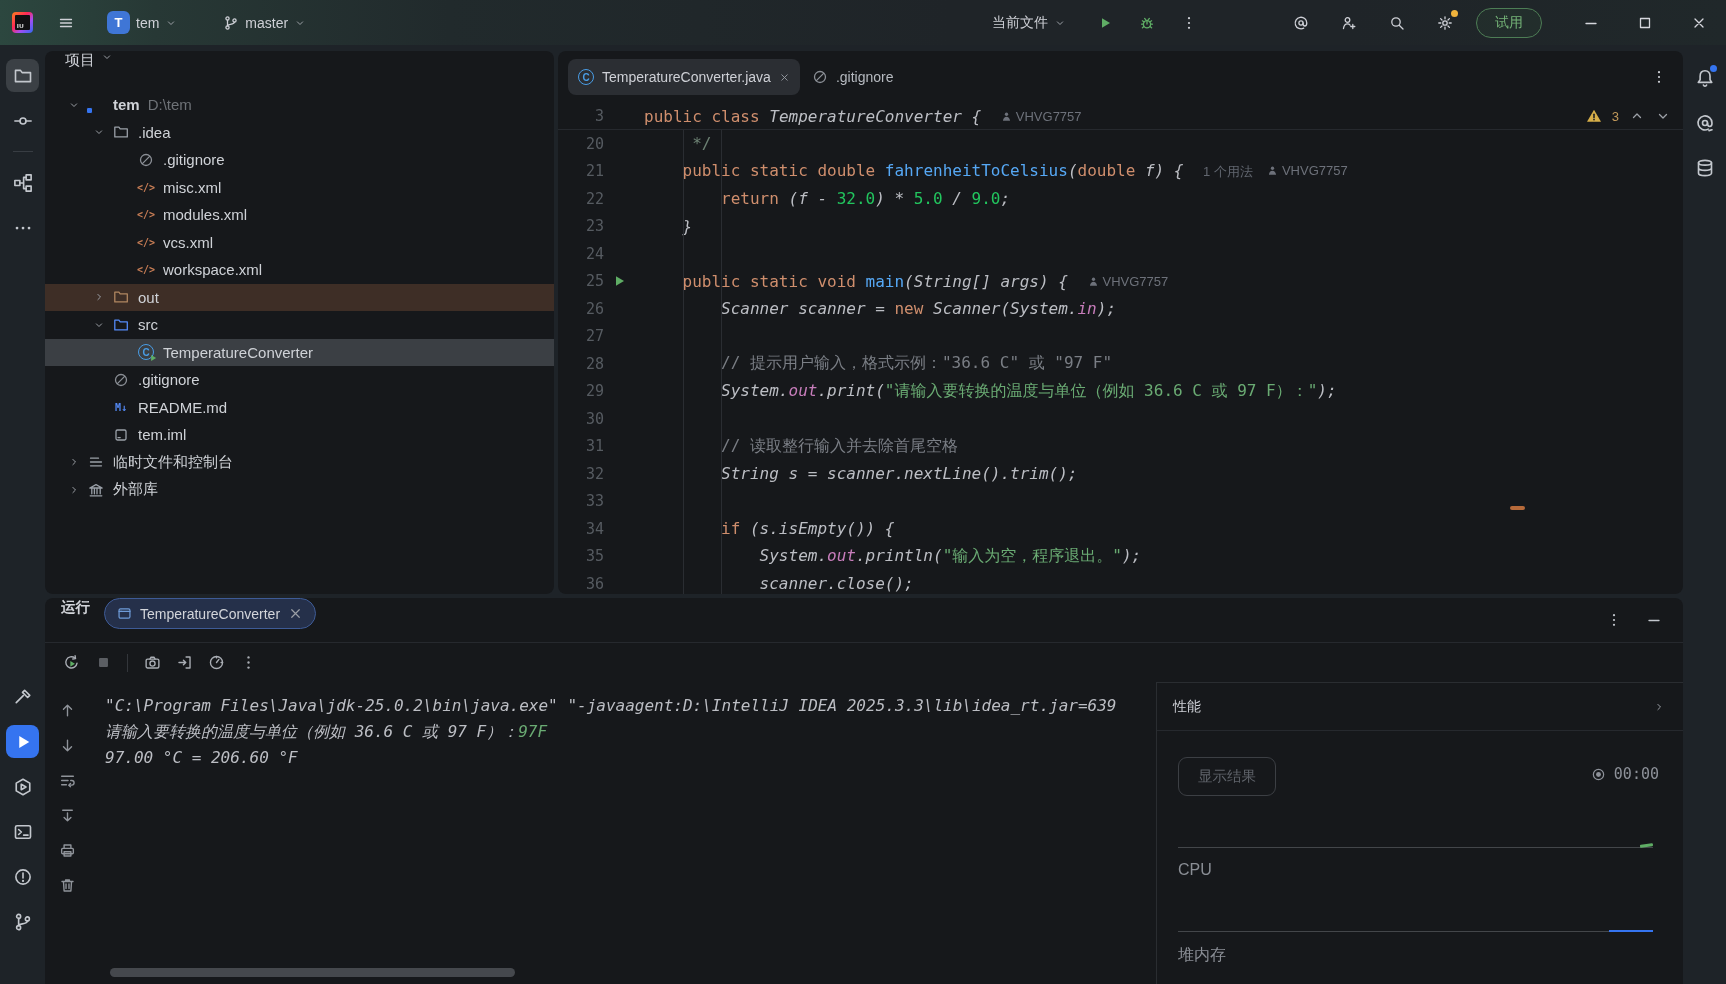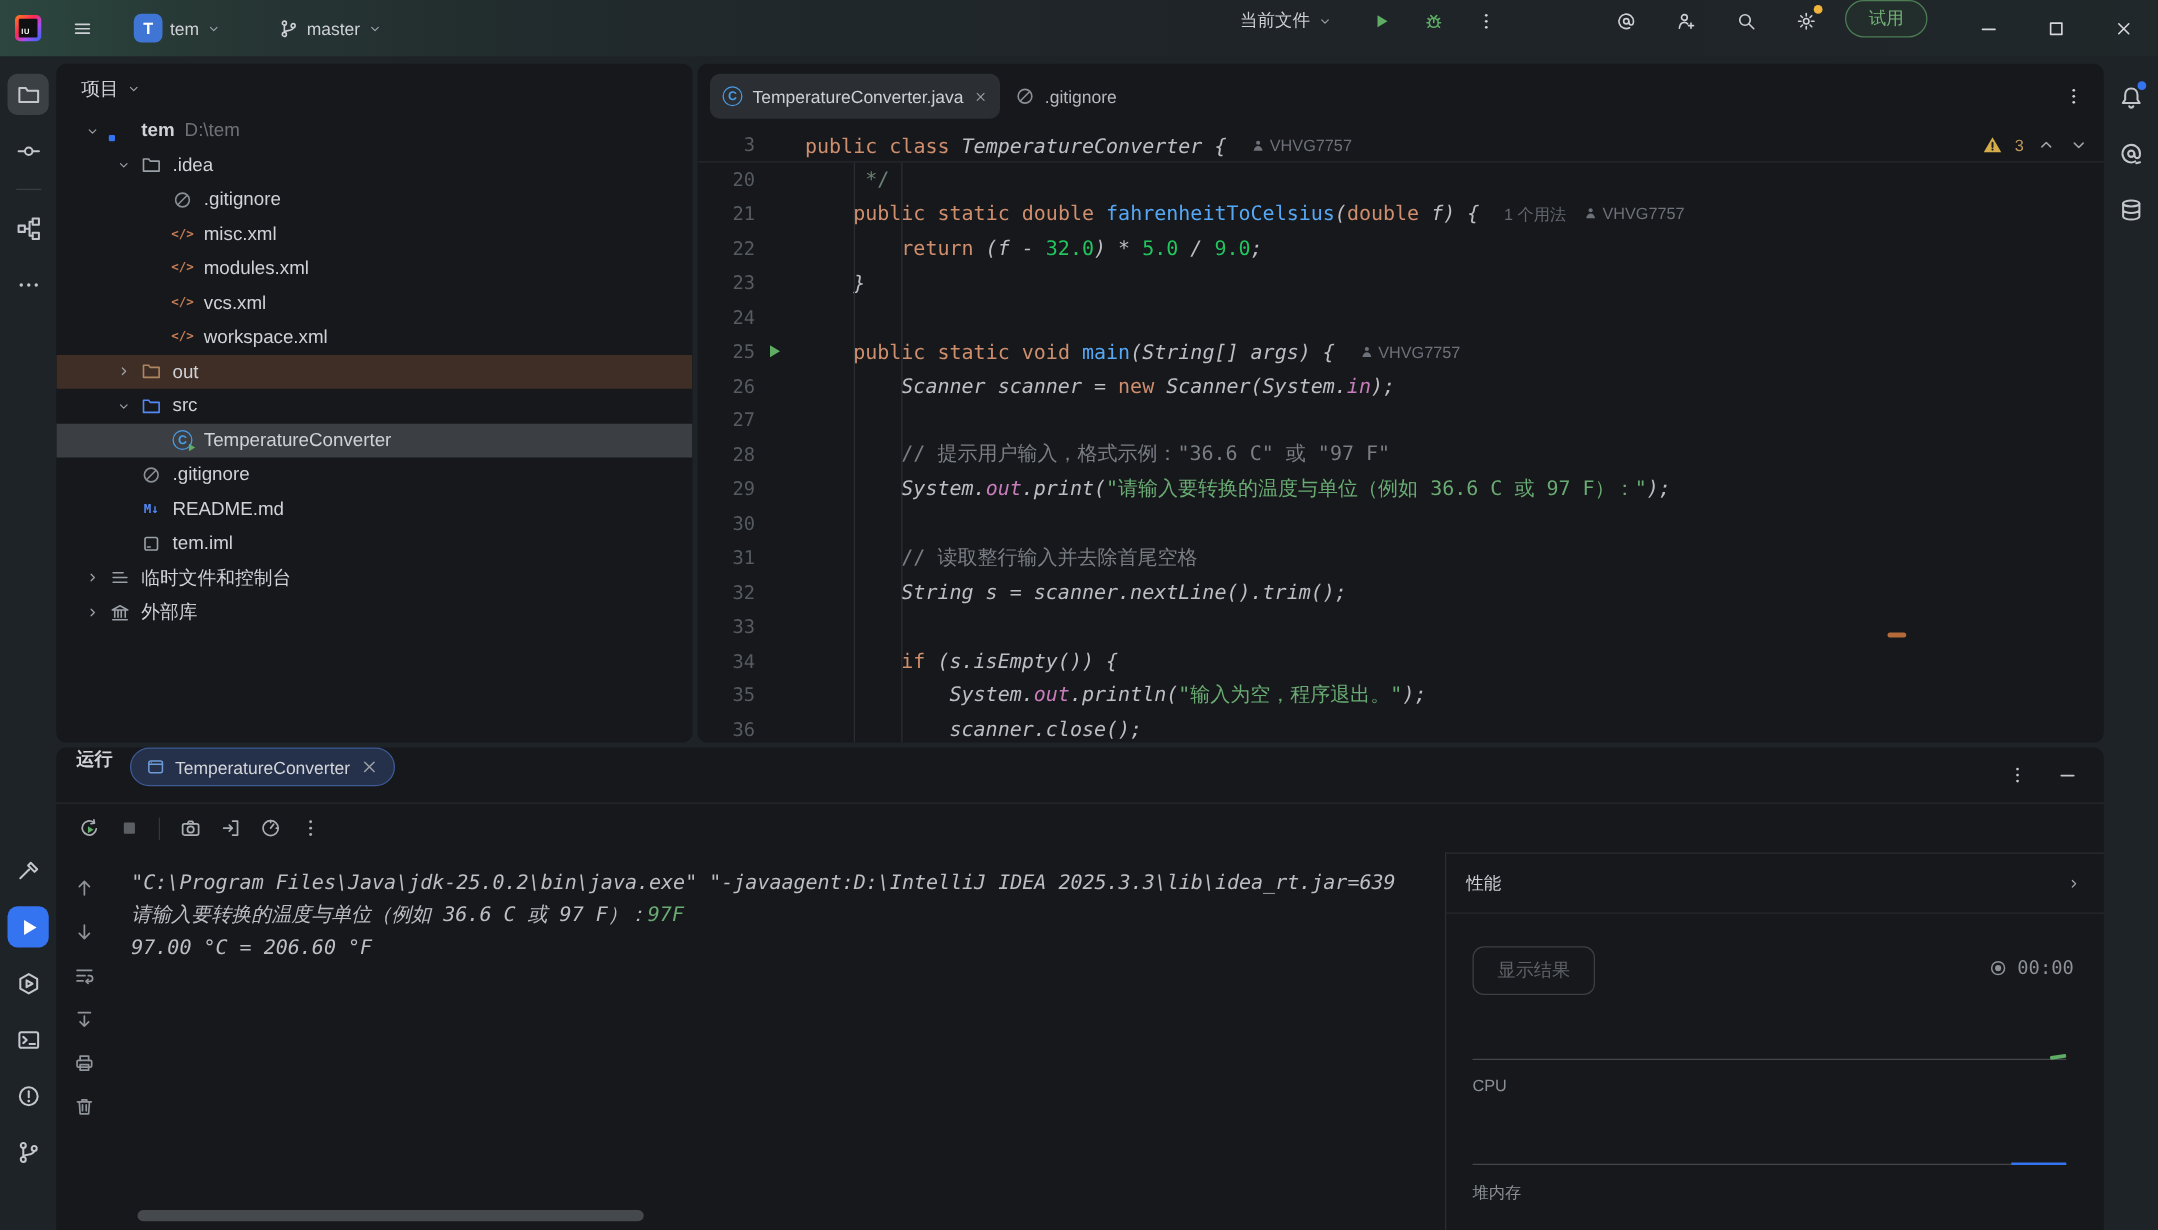--- a/index.html
+++ b/index.html
@@ -4,21 +4,21 @@
 <style>
   * { margin:0; padding:0; box-sizing:border-box; }
   html,body { width:1726px; height:984px; overflow:hidden; background:#1e2328;
     font-family:"Liberation Sans","DejaVu Sans",sans-serif; }
   .window { width:1726px; height:984px; display:flex; flex-direction:column; color:#ced0d6; }
 
   
   .titlebar { height:45px; flex:none; display:flex; align-items:center; padding:0 0 0 12px;
     background:linear-gradient(90deg,#2c473f 0%,#273835 9%,#212a2c 26%,#1f2428 55%,#1f2428 78%,#20282a 100%); }
   .tb-left { display:flex; align-items:center; }
-  .tb-right { margin-left:auto; display:flex; align-items:flex-start; }
+  .tb-right { margin-left:auto; display:flex; align-items:center; }
   .logo { width:21px; height:21px; border-radius:4px; flex:none;
     background:linear-gradient(135deg,#fc801d 0%,#fe2857 40%,#a44df1 65%,#2d6af2 100%);
     display:flex; align-items:center; justify-content:center; }
   .logo-in { width:15px; height:15px; background:#101012; border-radius:1px; color:#fff;
     font-size:6px; font-weight:bold; display:flex; align-items:flex-end; padding:1px 0 1px 2px; letter-spacing:.5px; }
   .tb-btn { background:none; border:none; color:#ced0d6; width:34px; height:34px; border-radius:6px;
     display:flex; align-items:center; justify-content:center; cursor:pointer; flex:none; }
   .tb-chip { background:none; border:none; color:#ced0d6; height:34px; border-radius:6px; cursor:pointer;
     display:flex; align-items:center; gap:6px; padding:0 8px; font-size:14px; font-family:inherit; }
   .avatar { width:23px; height:23px; border-radius:6px; background:#3f76d6; color:#fff; font-weight:bold;
@@ -51,21 +51,21 @@
   .strip-btn.active { background:#3b4045; }
   .strip-btn.active-blue { background:#3574f0; color:#fff; }
   .strip-divider { width:20px; height:1px; background:#383d43; margin:8px 0; }
   .strip-spacer { margin-top:auto; }
   .content { flex:1; min-width:0; display:flex; flex-direction:column; padding-top:6px; gap:4px; }
   .top-row { height:543px; flex:none; display:flex; gap:4px; min-width:0; }
 
   
   .project-panel { width:509px; flex:none; background:#16181b; border-radius:8px; overflow:hidden;
     display:flex; flex-direction:column; }
-  .pp-header { height:40px; flex:none; display:flex; align-items:center; gap:6px; padding:0 0 0 20px;
+  .pp-header { height:40px; flex:none; display:flex; align-items:flex-start; gap:6px; padding:0 0 0 20px;
     font-size:15px; color:#ced0d6; }
   .tree { flex:1; overflow:hidden; font-size:15px; }
   .tree-row { height:27.5px; display:flex; align-items:center; cursor:pointer; color:#cfd2d7; white-space:nowrap; }
   .tree-row.selected { background:#3b3f44; }
   .tree-row.drop { background:#3e2e26; }
   .tw-chev { width:22px; flex:none; display:flex; align-items:center; justify-content:center; color:#8c9097; }
   .tw-icon { width:22px; flex:none; display:flex; align-items:center; justify-content:center; margin-right:6px; }
   .tree-suffix { color:#6e7277; margin-left:8px; }
   .txt-icon { font-family:"DejaVu Sans Mono",monospace; font-size:10px; font-weight:bold; }
   .folder-badge { position:absolute; left:-2px; bottom:-1px; width:7px; height:7px; border-radius:2px;
@@ -140,21 +140,21 @@
   .perf-body { flex:1; position:relative; }
   .show-results { position:absolute; left:21px; top:26px; height:39px; padding:0 19px; border-radius:9px;
     border:1px solid #3c3f44; background:none; color:#5f636a; font-size:14.5px; font-family:inherit; }
   .perf-timer { position:absolute; right:24px; top:34px; display:flex; align-items:center; gap:8px;
     color:#8d9199; font-size:15px; font-family:"DejaVu Sans Mono",monospace; }
   .perf-timer .ic { width:15px; height:15px; }
   .chart-line { position:absolute; left:21px; right:30px; height:1px; background:#43464a; }
   .cpu-line { top:116px; } .heap-line { top:200px; }
   .tick-green { position:absolute; right:0; top:-3px; width:13px; height:3px; background:#5fad65; border-radius:1px; transform:rotate(-8deg); }
   .tick-blue { position:absolute; right:0; top:-1px; width:44px; height:2px; background:#3574f0; }
-  .chart-label { position:absolute; left:21px; color:#8a8e95; font-size:13px; }
+  .chart-label { position:absolute; left:21px; color:#8a8e95; font-size:16px; }
   .cpu-label { top:130px; } .heap-label { top:214px; }
 
   button { font-family:inherit; }
 </style>
 </head>
 <body>
 
 <div class="window">
 
   <header class="titlebar">

